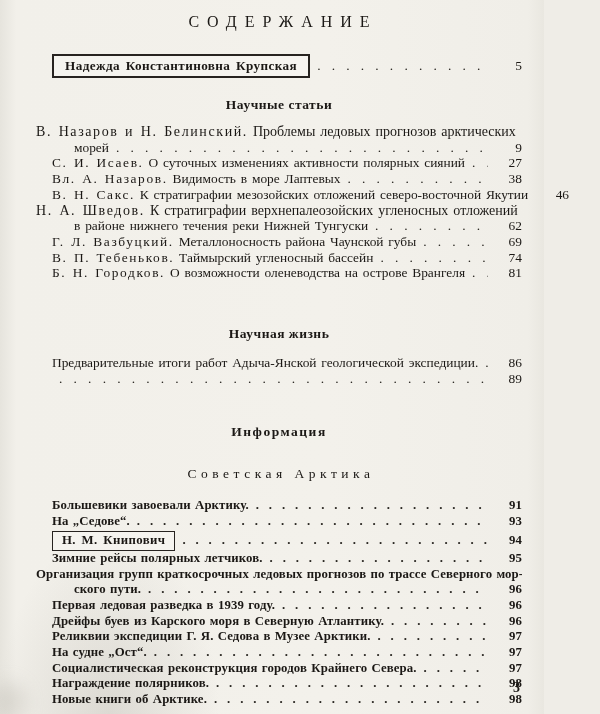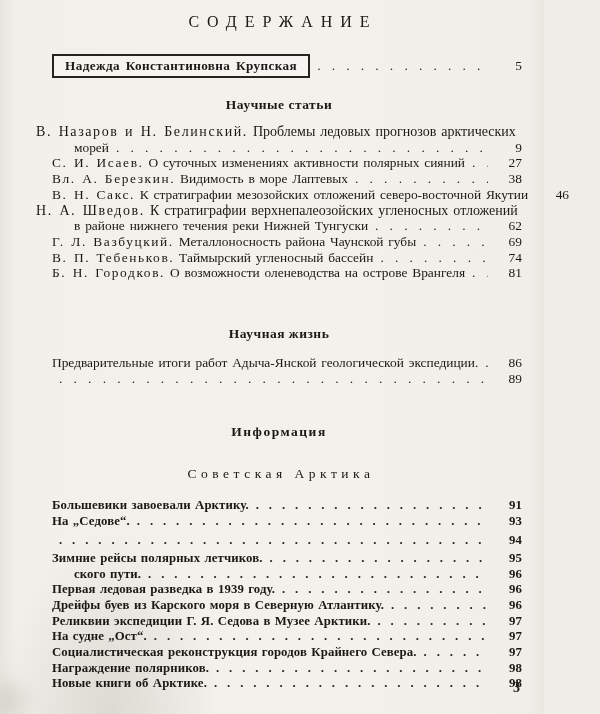--- a/index.html
+++ b/index.html
@@ -102,21 +102,21 @@
       <span class="pagenum">9</span>
     </div>
 
     <div class="row">
       <span class="entry-text"><span class="author">С. И. Исаев.</span> <span>О суточных изменениях активности полярных сияний</span></span>
       <span class="dots">.  .  .  .  .  .  .  .  .  .  .  .  .  .  .  .  .  .  .  .  .  .  .  .  .  .  .  .  .  .  .  .  .  .  .  .  .  .  .  .  .  .  .  .  .  .  .  .  .  .  .  .  .  .  .  .  .  .  .  .  </span>
       <span class="pagenum">27</span>
     </div>
 
     <div class="row">
-      <span class="entry-text"><span class="author">Вл. А. Березкин.</span> <span>Видимость в море Лаптевых</span></span>
+      <span class="entry-text"><span class="author">Вл. А. Назаров.</span> <span>Видимость в море Лаптевых</span></span>
       <span class="dots">.  .  .  .  .  .  .  .  .  .  .  .  .  .  .  .  .  .  .  .  .  .  .  .  .  .  .  .  .  .  .  .  .  .  .  .  .  .  .  .  .  .  .  .  .  .  .  .  .  .  .  .  .  .  .  .  .  .  .  .  </span>
       <span class="pagenum">38</span>
     </div>
 
     <div class="row">
       <span class="entry-text"><span class="author">В. Н. Сакс.</span> <span>К стратиграфии мезозойских отложений северо-восточной Якутии</span></span>
       <span class="dots">.  .  .  .  .  .  .  .  .  .  .  .  .  .  .  .  .  .  .  .  .  .  .  .  .  .  .  .  .  .  .  .  .  .  .  .  .  .  .  .  .  .  .  .  .  .  .  .  .  .  .  .  .  .  .  .  .  .  .  .  </span>
       <span class="pagenum">46</span>
     </div>
 
@@ -173,30 +173,32 @@
       <span class="pagenum">91</span>
     </div>
 
     <div class="row">
       <span class="entry-text">На „Седове“.</span>
       <span class="dots">.  .  .  .  .  .  .  .  .  .  .  .  .  .  .  .  .  .  .  .  .  .  .  .  .  .  .  .  .  .  .  .  .  .  .  .  .  .  .  .  .  .  .  .  .  .  .  .  .  .  .  .  .  .  .  .  .  .  .  .  </span>
       <span class="pagenum">93</span>
     </div>
 
     <div class="row boxrow">
+      <span class="boxed small"><span>Н. М. Книпович</span></span>
       <span class="dots">.  .  .  .  .  .  .  .  .  .  .  .  .  .  .  .  .  .  .  .  .  .  .  .  .  .  .  .  .  .  .  .  .  .  .  .  .  .  .  .  .  .  .  .  .  .  .  .  .  .  .  .  .  .  .  .  .  .  .  .  </span>
       <span class="pagenum">94</span>
     </div>
 
     <div class="row">
       <span class="entry-text">Зимние рейсы полярных летчиков.</span>
       <span class="dots">.  .  .  .  .  .  .  .  .  .  .  .  .  .  .  .  .  .  .  .  .  .  .  .  .  .  .  .  .  .  .  .  .  .  .  .  .  .  .  .  .  .  .  .  .  .  .  .  .  .  .  .  .  .  .  .  .  .  .  .  </span>
       <span class="pagenum">95</span>
     </div>
 
+    <div class="line1">Организация групп краткосрочных ледовых прогнозов по трассе Северного мор-</div>
     <div class="row cont">
       <span class="entry-text">ского пути.</span>
       <span class="dots">.  .  .  .  .  .  .  .  .  .  .  .  .  .  .  .  .  .  .  .  .  .  .  .  .  .  .  .  .  .  .  .  .  .  .  .  .  .  .  .  .  .  .  .  .  .  .  .  .  .  .  .  .  .  .  .  .  .  .  .  </span>
       <span class="pagenum">96</span>
     </div>
 
     <div class="row">
       <span class="entry-text">Первая ледовая разведка в 1939 году.</span>
       <span class="dots">.  .  .  .  .  .  .  .  .  .  .  .  .  .  .  .  .  .  .  .  .  .  .  .  .  .  .  .  .  .  .  .  .  .  .  .  .  .  .  .  .  .  .  .  .  .  .  .  .  .  .  .  .  .  .  .  .  .  .  .  </span>
       <span class="pagenum">96</span>

